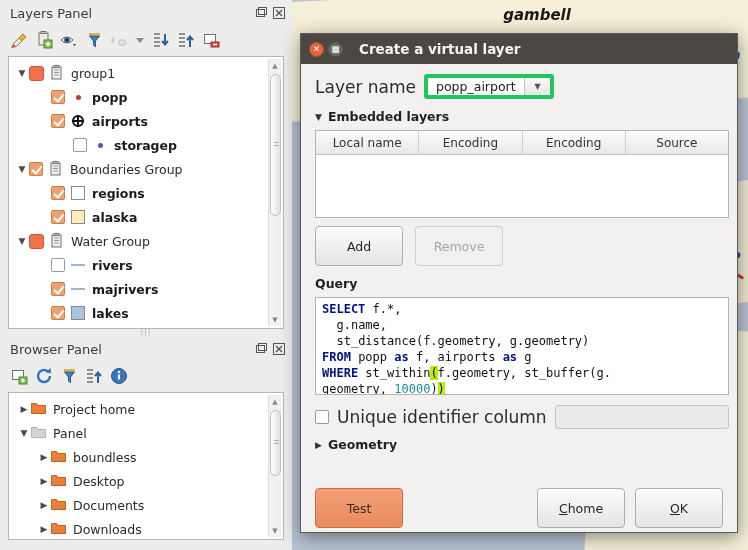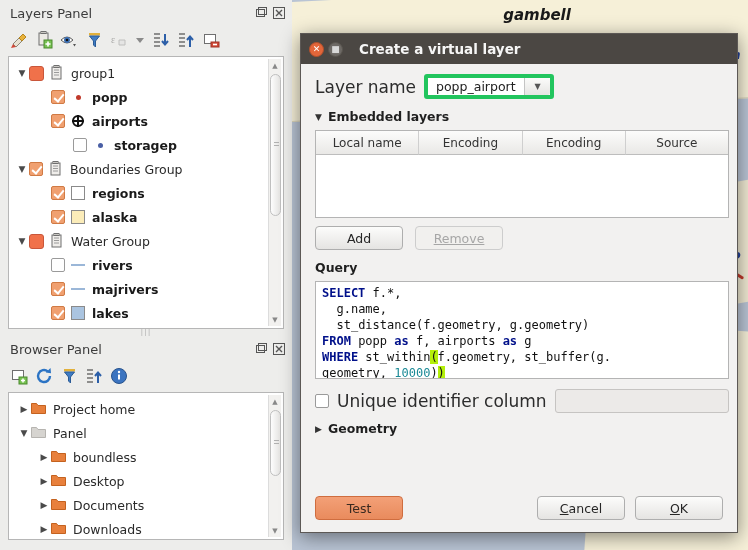--- a/index.html
+++ b/index.html
@@ -224,27 +224,27 @@
   .th {
     flex: 1; display: flex; align-items: center; justify-content: center;
     font-size: 12px; color: #333;
     background: linear-gradient(to bottom,#fcfcfb,#e9e8e6);
     border-right: 1px solid #cfcfcf; border-bottom: 1px solid #bdbdbd;
   }
   .th:last-child { border-right: none; }
 
   .btn-row { display: flex; gap: 12px; margin: 0 0 10px 14px; }
   .btn {
-    min-width: 88px; height: 24px; padding: 0 14px;
+    min-width: 88px; height: 40px; padding: 0 14px;
     display: flex; align-items: center; justify-content: center;
     font-size: 12.5px; color: #262626;
     background: linear-gradient(to bottom,#fcfcfb,#e5e4e2);
     border: 1px solid #aeaeae; border-radius: 4px;
   }
-  .btn.disabled { color: #a6a6a6; background: #f1f0ee; border-color: #cdcdcd; text-decoration: underline; }
+  .btn.disabled { color: #a6a6a6; background: #f1f0ee; border-color: #cdcdcd; }
   .btn.orange {
     background: linear-gradient(to bottom,#f3a077,#e98b5d);
     border-color: #cf6d3f; color: #3a2a20;
   }
   .btn u { text-decoration: underline; }
 
   .query-box {
     margin: 0 8px 10px 14px; height: 98px;
     background: #fff; border: 1px solid #b4b4b4;
     padding: 3px 6px; overflow: hidden;
@@ -646,21 +646,21 @@
         <span class="tri">▶</span>
         <span>Geometry</span>
       </div>
     </div>
 
     <div class="dlg-foot">
       <div class="btn orange">Test</div>
       <div class="foot-right">
         <div class="btn">
             <u>C</u>
-            <span id="cancel-rest">ancel</span>
+            <span id="cancel-rest">home</span>
           </div>
         <div class="btn">
             <u>O</u>
             <span id="ok-rest">K</span>
           </div>
       </div>
     </div>
   </div>
 </div>
 

